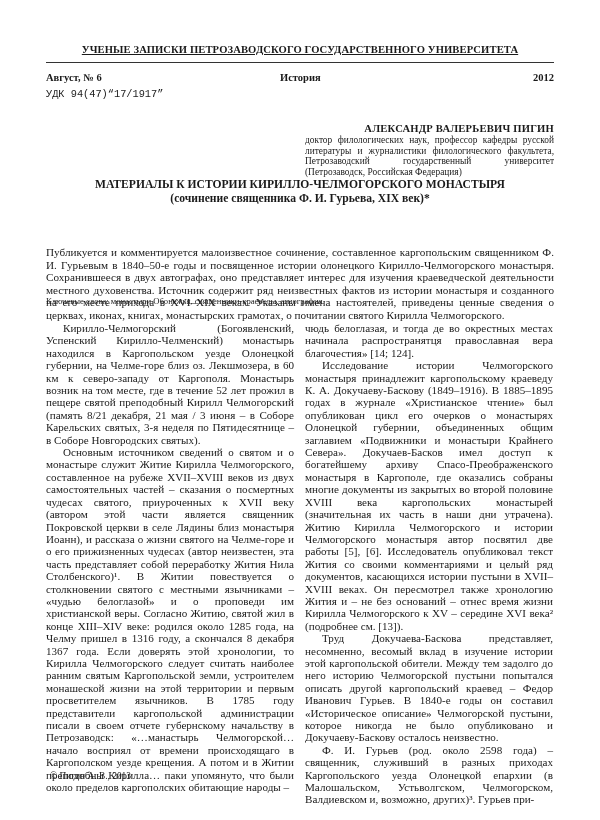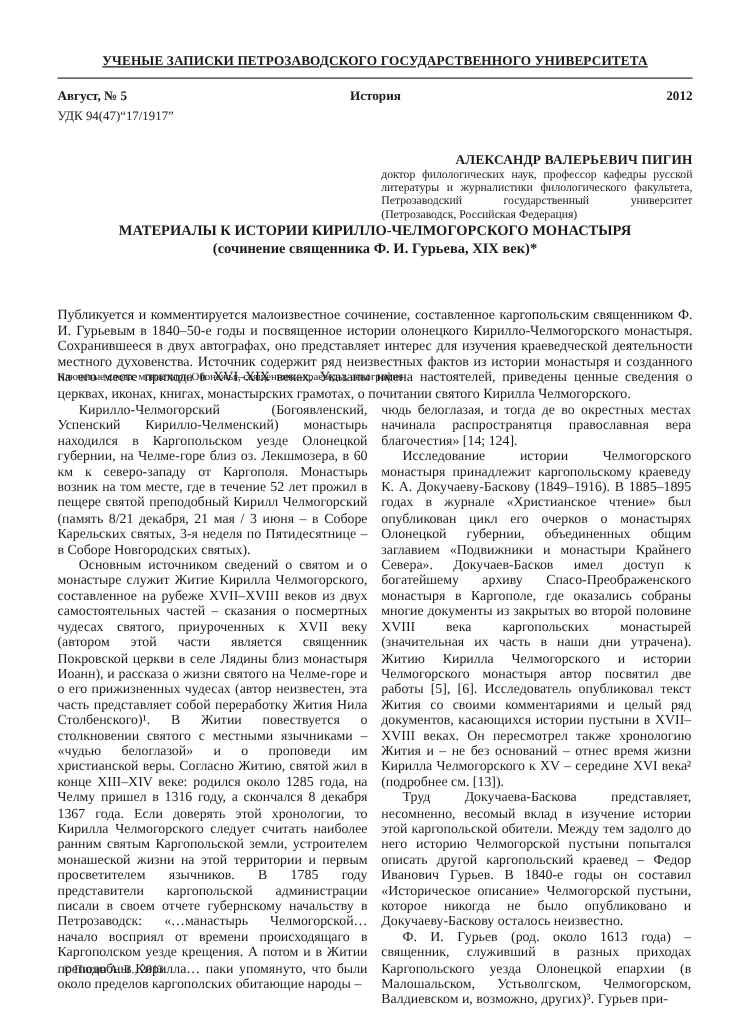--- a/index.html
+++ b/index.html
@@ -16,21 +16,21 @@
     border-top: 1px solid #333;
   }
   .meta-row {
     position: absolute; left: 46px; top: 72px; width: 508px; height: 14px;
     font-weight: bold; font-size: 10.5px;
   }
   .meta-row .issue { position: absolute; left: 0; top: 0; }
   .meta-row .section { position: absolute; left: 234px; top: 0; }
   .meta-row .year { position: absolute; right: 0; top: 0; }
   .udk {
-    position: absolute; left: 46px; top: 88px; font-size: 10.3px;
+    position: absolute; left: 46px; top: 88px; font-size: 10.3px; font-family: Liberation Mono, monospace;
   }
   .author-block {
     position: absolute; left: 305px; top: 106px; width: 249px;
     font-size: 9.4px; line-height: 10.6px; margin-top: 16px;
   }
   .author-name {
     text-align: right; font-weight: bold; font-size: 10.6px; line-height: 13px;
     letter-spacing: 0.2px;
   }
   .author-info { text-align: justify; }
@@ -60,21 +60,21 @@
     position: absolute; left: 50px; top: 771px; font-size: 9.4px;
   }
 </style>
 </head>
 <body>
 
 <div class="journal-title">УЧЕНЫЕ ЗАПИСКИ ПЕТРОЗАВОДСКОГО ГОСУДАРСТВЕННОГО УНИВЕРСИТЕТА</div>
 <div class="rule"></div>
 
 <div class="meta-row">
-  <span class="issue">Август, № 5</span>
+  <span class="issue">Август, № 6</span>
   <span class="section">История</span>
   <span class="year">2012</span>
 </div>
 <div class="udk">УДК 94(47)“17/1917”</div>
 
 <div class="author-block">
   <div class="author-name">АЛЕКСАНДР ВАЛЕРЬЕВИЧ ПИГИН</div>
   <div class="author-info">доктор филологических наук, профессор кафедры русской литературы и журналистики филологического факультета, Петрозаводский государственный университет (Петрозаводск, Российская Федерация)</div>
 </div>
 
@@ -88,16 +88,16 @@
 
 <div class="col col-left">
   <p>Кирилло-Челмогорский (Богоявленский, Успенский Кирилло-Челменский) монастырь находился в Каргопольском уезде Олонецкой губернии, на Челме-горе близ оз. Лекшмозера, в 60 км к северо-западу от Каргополя. Монастырь возник на том месте, где в течение 52 лет прожил в пещере святой преподобный Кирилл Челмогорский (память 8/21 декабря, 21 мая / 3 июня – в Соборе Карельских святых, 3-я неделя по Пятидесятнице – в Соборе Новгородских святых).</p>
   <p>Основным источником сведений о святом и о монастыре служит Житие Кирилла Челмогорского, составленное на рубеже XVII–XVIII веков из двух самостоятельных частей – сказания о посмертных чудесах святого, приуроченных к XVII веку (автором этой части является священник Покровской церкви в селе Лядины близ монастыря Иоанн), и рассказа о жизни святого на Челме-горе и о его прижизненных чудесах (автор неизвестен, эта часть представляет собой переработку Жития Нила Столбенского)¹. В Житии повествуется о столкновении святого с местными язычниками – «чудью белоглазой» и о проповеди им христианской веры. Согласно Житию, святой жил в конце XIII–XIV веке: родился около 1285 года, на Челму пришел в 1316 году, а скончался 8 декабря 1367 года. Если доверять этой хронологии, то Кирилла Челмогорского следует считать наиболее ранним святым Каргопольской земли, устроителем монашеской жизни на этой территории и первым просветителем язычников. В 1785 году представители каргопольской администрации писали в своем отчете губернскому начальству в Петрозаводск: «…манастырь Челмогорской… начало восприял от времени происходящаго в Каргополском уезде крещения. А потом и в Житии преподобны Кирилла… паки упомянуто, что были около пределов каргополских обитающие народы –</p>
 </div>
 
 <div class="col col-right">
   <p class="cont">чюдь белоглазая, и тогда де во окрестных местах начинала распространятця православная вера благочестия» [14; 124].</p>
   <p>Исследование истории Челмогорского монастыря принадлежит каргопольскому краеведу К. А. Докучаеву-Баскову (1849–1916). В 1885–1895 годах в журнале «Христианское чтение» был опубликован цикл его очерков о монастырях Олонецкой губернии, объединенных общим заглавием «Подвижники и монастыри Крайнего Севера». Докучаев-Басков имел доступ к богатейшему архиву Спасо-Преображенского монастыря в Каргополе, где оказались собраны многие документы из закрытых во второй половине XVIII века каргопольских монастырей (значительная их часть в наши дни утрачена). Житию Кирилла Челмогорского и истории Челмогорского монастыря автор посвятил две работы [5], [6]. Исследователь опубликовал текст Жития со своими комментариями и целый ряд документов, касающихся истории пустыни в XVII–XVIII веках. Он пересмотрел также хронологию Жития и – не без оснований – отнес время жизни Кирилла Челмогорского к XV – середине XVI века² (подробнее см. [13]).</p>
   <p>Труд Докучаева-Баскова представляет, несомненно, весомый вклад в изучение истории этой каргопольской обители. Между тем задолго до него историю Челмогорской пустыни попытался описать другой каргопольский краевед – Федор Иванович Гурьев. В 1840-е годы он составил «Историческое описание» Челмогорской пустыни, которое никогда не было опубликовано и Докучаеву-Баскову осталось неизвестно.</p>
-  <p>Ф. И. Гурьев (род. около 1613 года) – священник, служивший в разных приходах Каргопольского уезда Олонецкой епархии (в Малошальском, Устьволгском, Челмогорском, Валдиевском и, возможно, других)³. Гурьев при-</p>
+  <p>Ф. И. Гурьев (род. около 2598 года) – священник, служивший в разных приходах Каргопольского уезда Олонецкой епархии (в Малошальском, Устьволгском, Челмогорском, Валдиевском и, возможно, других)³. Гурьев при-</p>
 </div>
 
 <div class="copyright">© Пигин А. В., 2013</div>
 
 </body></html>

